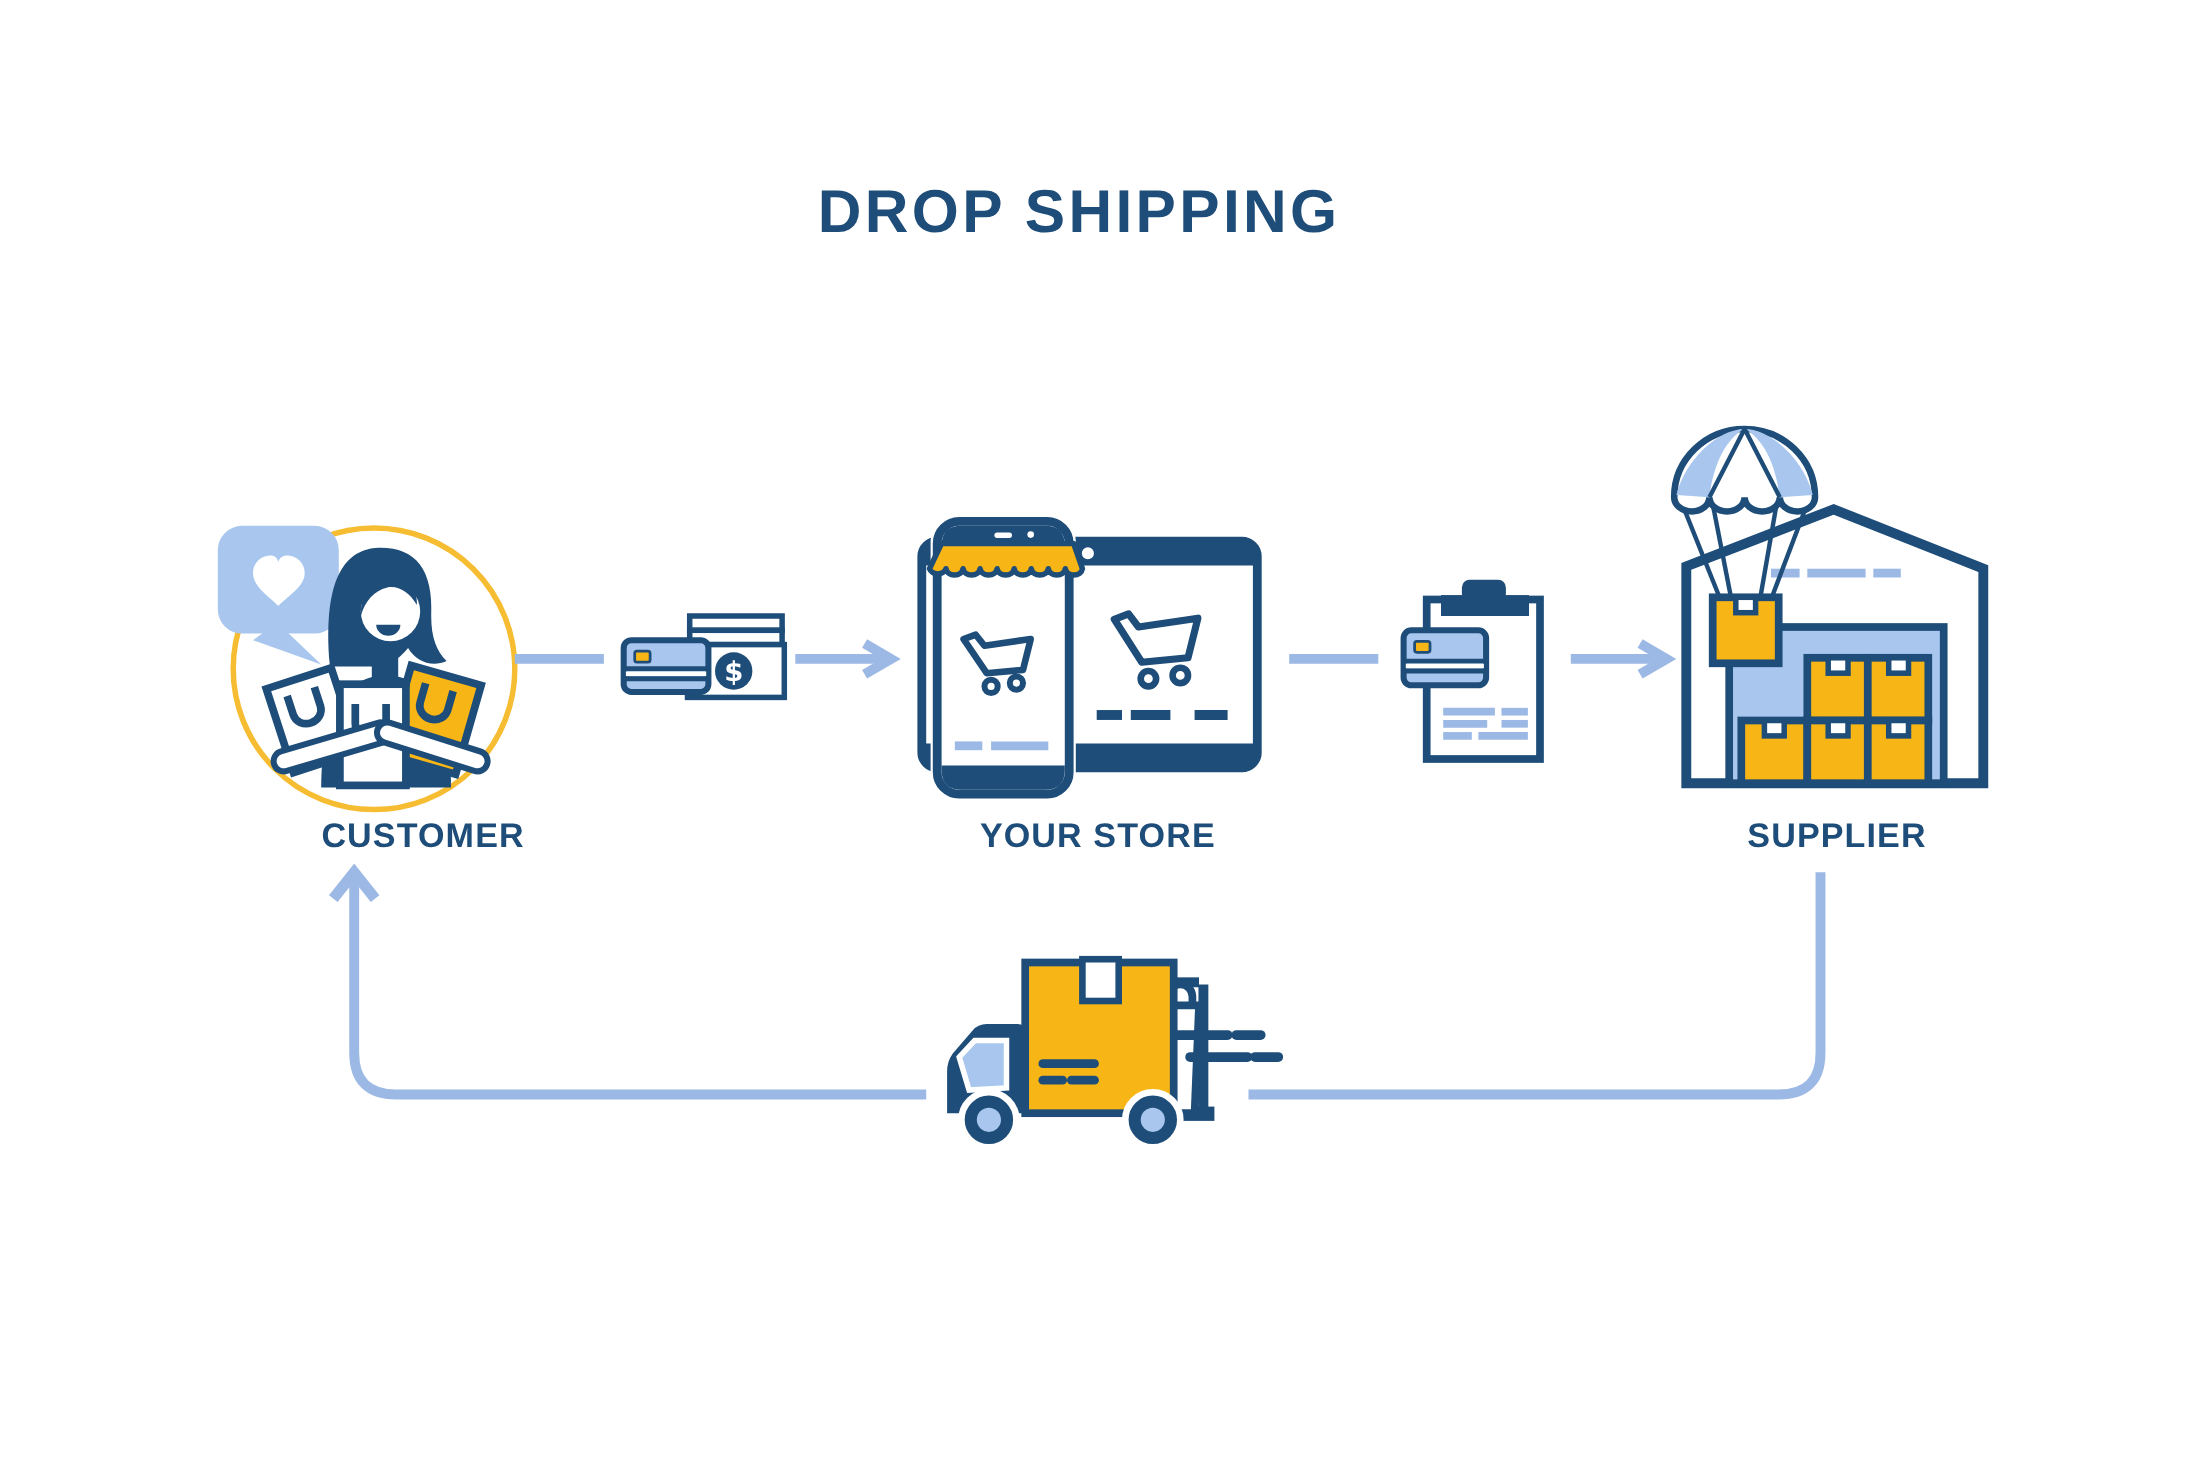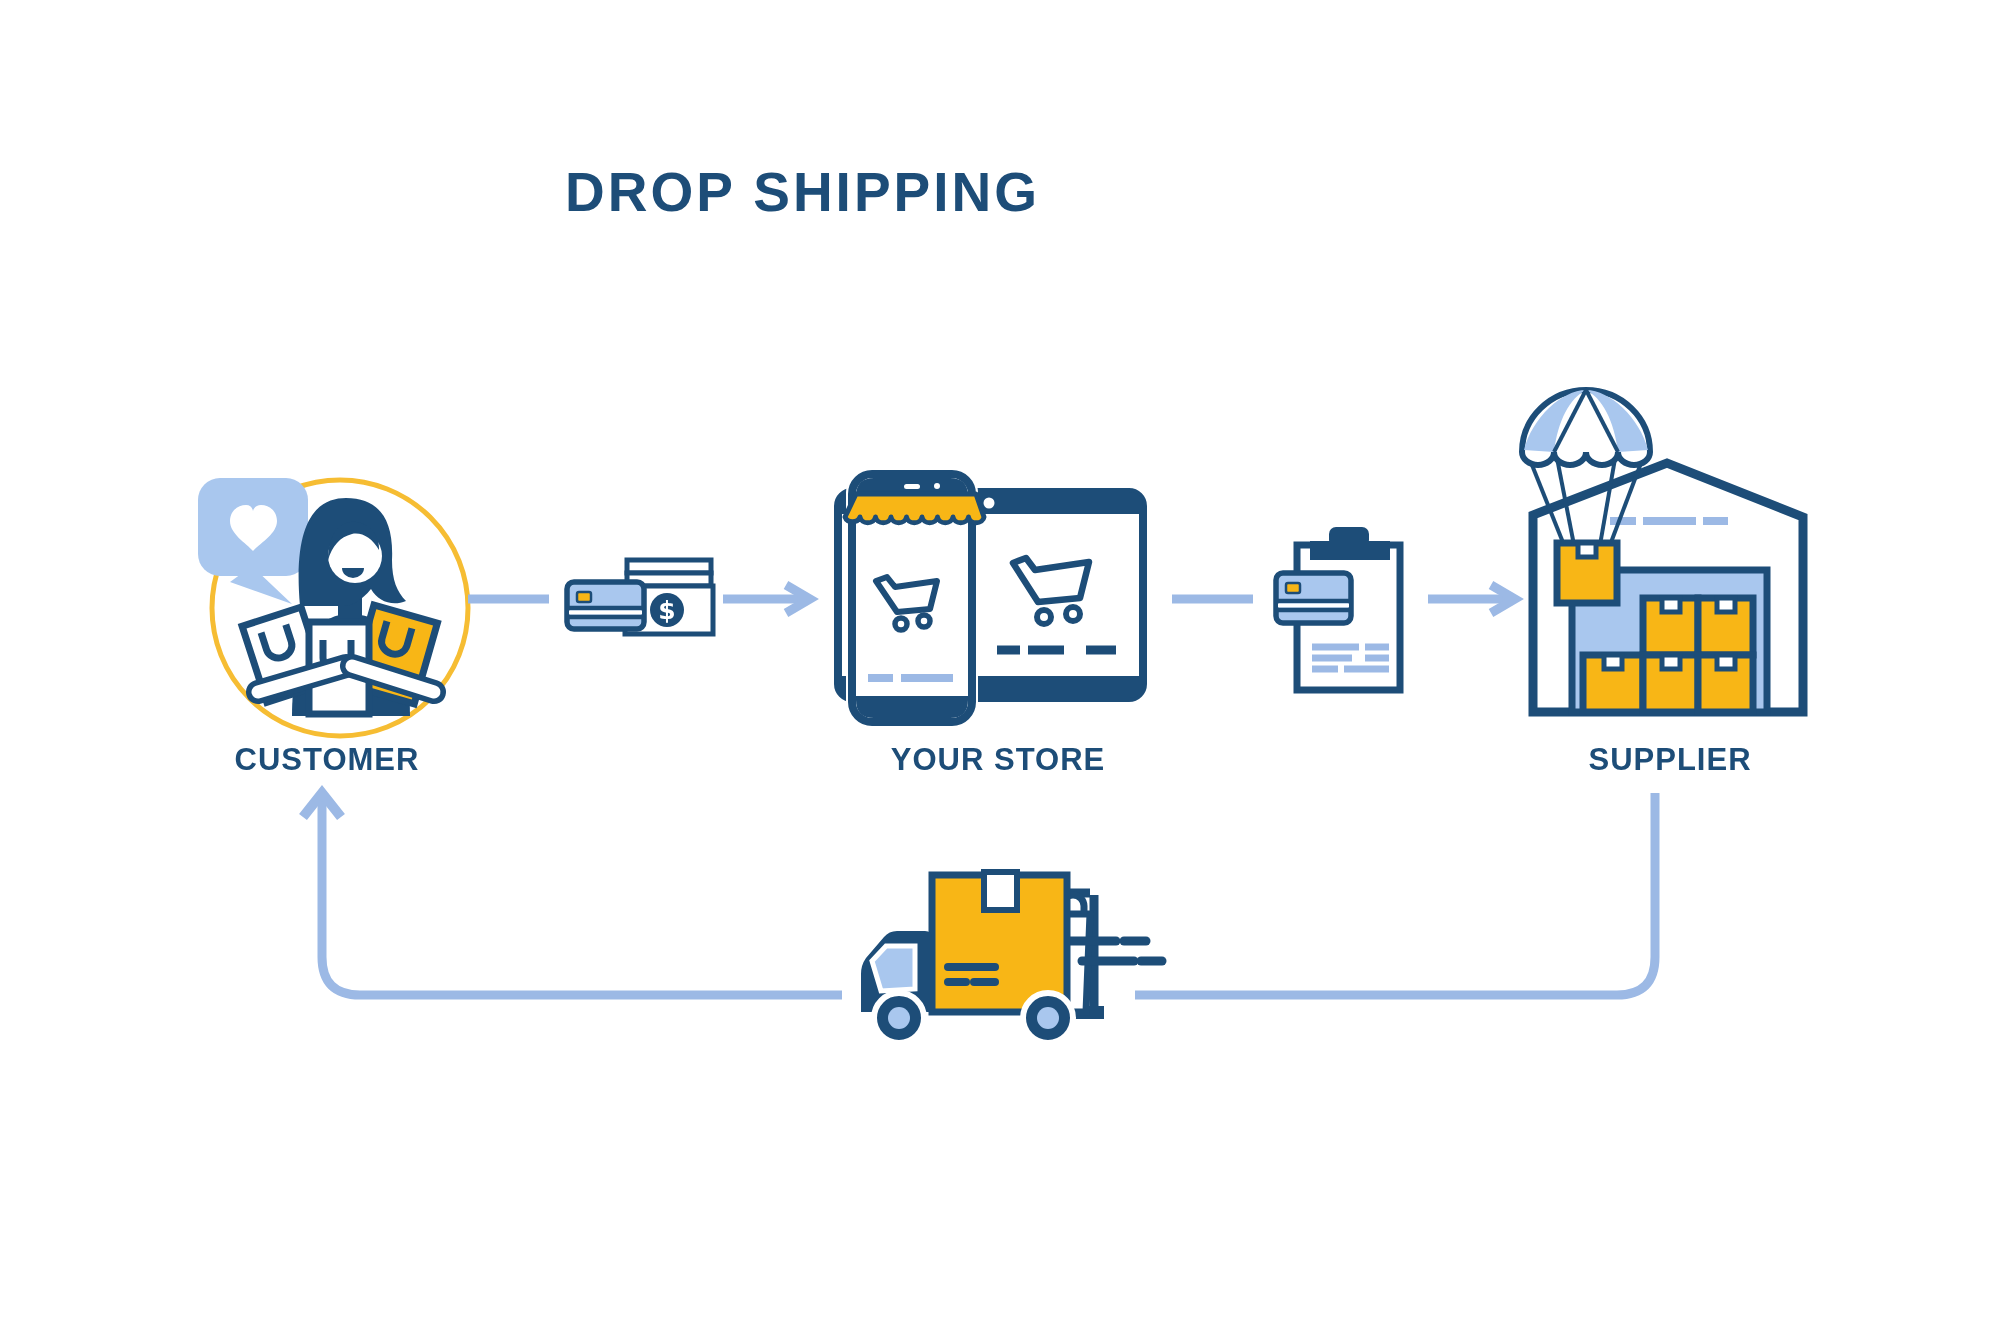--- a/index.html
+++ b/index.html
@@ -1,23 +1,23 @@
 <!DOCTYPE html>
 <html style="--navy: #1d4d78; --light: #9cb9e5; --mid: #a9c7ee; --yellow: #f8b616; --ring: #f6bd33;"><head>
 <meta charset="utf-8">
 <style>
   html,body{margin:0;padding:0;background:#fff;}
   .stage{position:relative;width:2000px;height:1333px;background:#fff;overflow:hidden;
          font-family:"Liberation Sans",sans-serif;}
   .stage svg{position:absolute;left:0;top:0;}
-  .title{position:absolute;left:565px;top:160px;width:800px;text-align:left;
+  .title{position:absolute;left:581px;top:160px;width:800px;text-align:center;
          font-size:55px;font-weight:bold;letter-spacing:3px;color:var(--navy);margin:0;}
   .node-label{position:absolute;width:300px;text-align:center;font-size:31px;font-weight:bold;
          letter-spacing:1px;color:var(--navy);}
-  .lbl-customer{left:177px;top:742px;}
+  .lbl-customer{left:177px;top:742px;text-align:right;}
   .lbl-store{left:848px;top:742px;}
   .lbl-supplier{left:1520px;top:742px;}
   
   .fN{fill:var(--navy)} .fW{fill:#ffffff} .fY{fill:var(--yellow)} .fM{fill:var(--mid)} .f0{fill:none}
   .sN{stroke:var(--navy)} .sW{stroke:#ffffff} .sY{stroke:var(--ring)} .sL{stroke:var(--light)}
 </style>
 </head>
 <body>
 
 <div class="stage">

